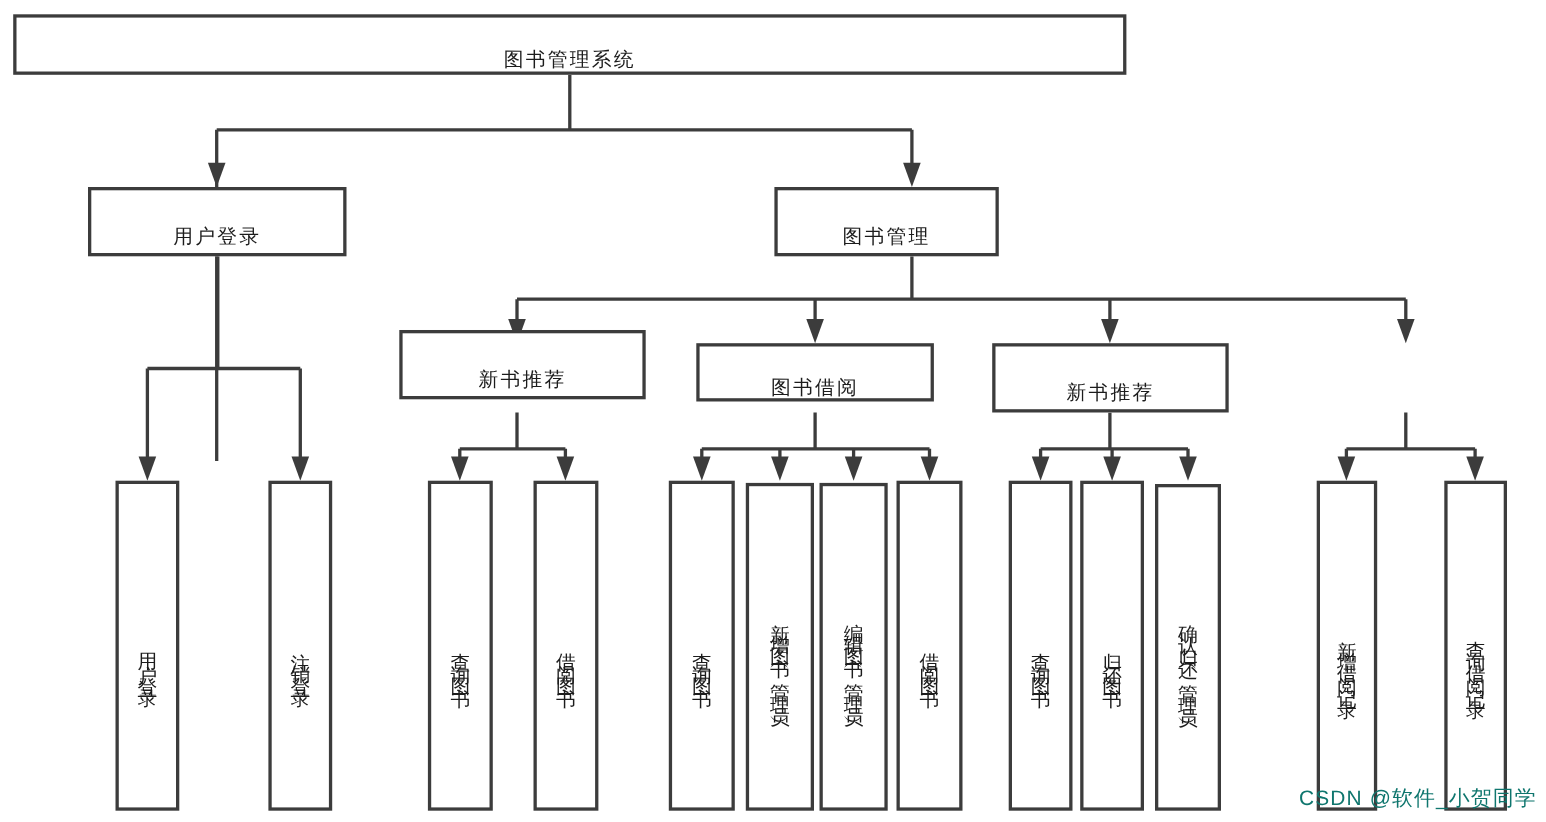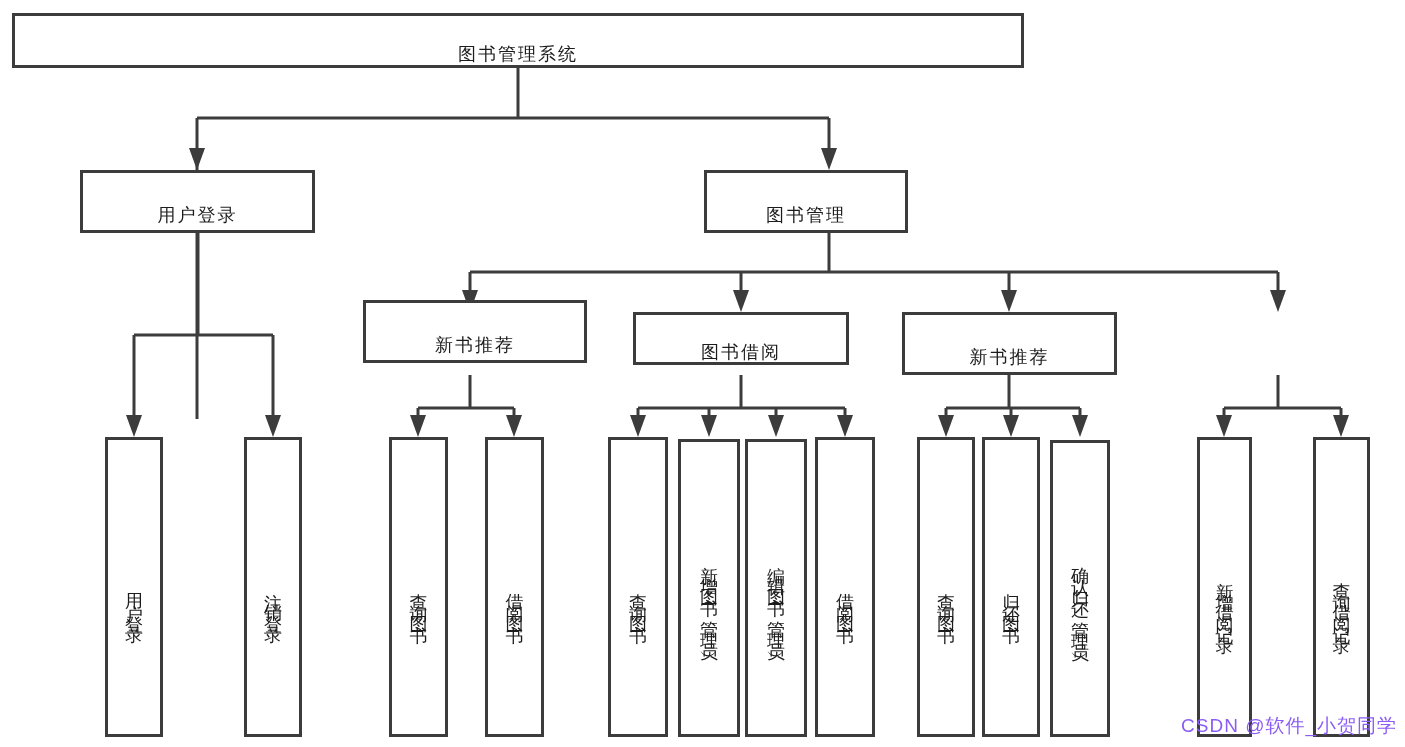--- a/index.html
+++ b/index.html
@@ -33,21 +33,21 @@
     text-orientation:mixed;
     letter-spacing:11px;
     line-height:1;
     white-space:normal;
   }
   .watermark{
     position:absolute;
     top:713px;
     right:8px;
     font-size:19px;
-    color:#8b5cf6;
+    color:#0f766e;
     letter-spacing:1px;
     z-index:3;
     white-space:nowrap;
   }
 </style>
 </head>
 <body>
 
 <div class="canvas">
 

